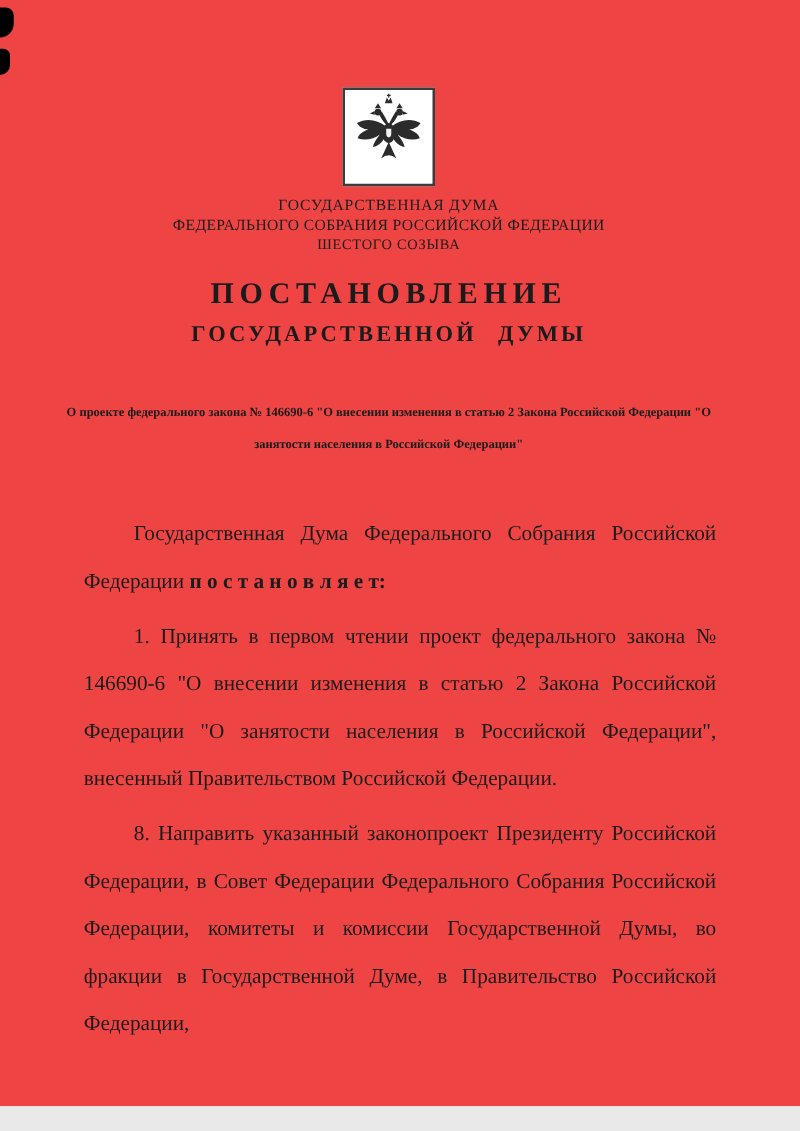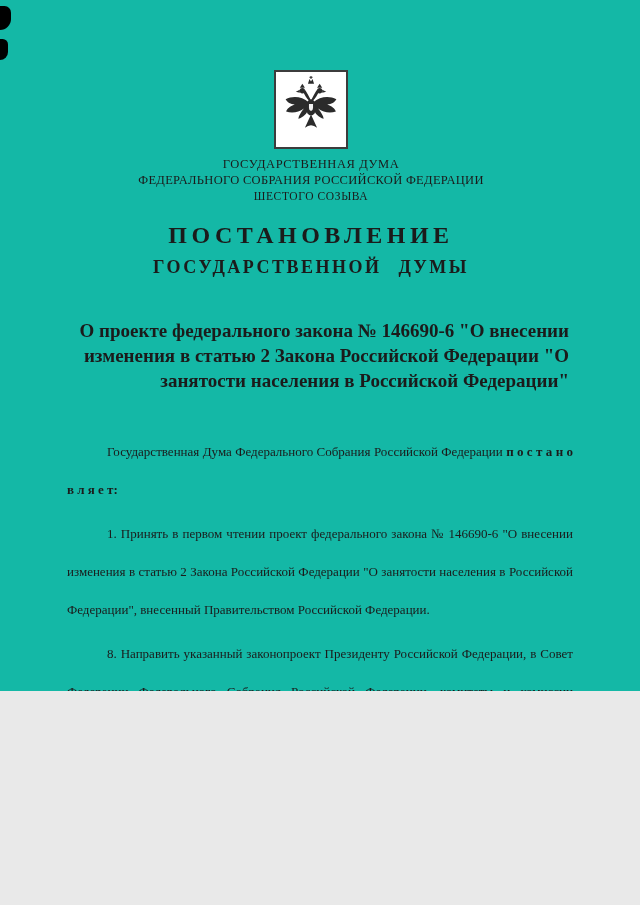--- a/index.html
+++ b/index.html
@@ -1,21 +1,21 @@
 <!DOCTYPE html>
 <html><head>
 <meta charset="utf-8">
 <style>
   html, body { margin: 0; padding: 0; background: #e9e9e9; }
   .page {
     position: relative;
     width: 640px;
-    height: 691px;
+    height: 885px;
     margin: 0 auto;
-    background: #14b8a6;
+    background: #ef4444;
     font-family: "Liberation Serif", serif;
     color: #1b1b1b;
     overflow: hidden;
   }
   
   .artifact { position: absolute; left: 0; background: #000; }
   .artifact.a1 { top: 6px;  width: 11px; height: 24px; border-radius: 0 7px 12px 0; }
   .artifact.a2 { top: 39px; width: 8px;  height: 21px; border-radius: 0 6px 9px 0; }
 
   .header { text-align: center; transform: translateX(-9px); }
@@ -48,29 +48,29 @@
     letter-spacing: 2.5px;
     word-spacing: 10px;
     line-height: 22px;
     margin-top: 7px;
   }
 
   .res-title {
     margin: 40px auto 0;
     width: 516px;
     font-weight: bold;
-    font-size: 19px;
+    font-size: 10px;
     line-height: 25px;
-    text-align: right;
+    text-align: center;
     transform: translateX(-9px);
   }
 
   .body-block {
     margin: 40px 67px 0 67px;
-    font-size: 13px;
+    font-size: 17px;
     line-height: 38px;
     text-align: justify;
     text-align-last: left;
   }
   .body-block p { margin: 0 0 6px 0; text-indent: 40px; }
   .decree-word { font-weight: bold; }
 </style>
 </head>
 <body>
 

